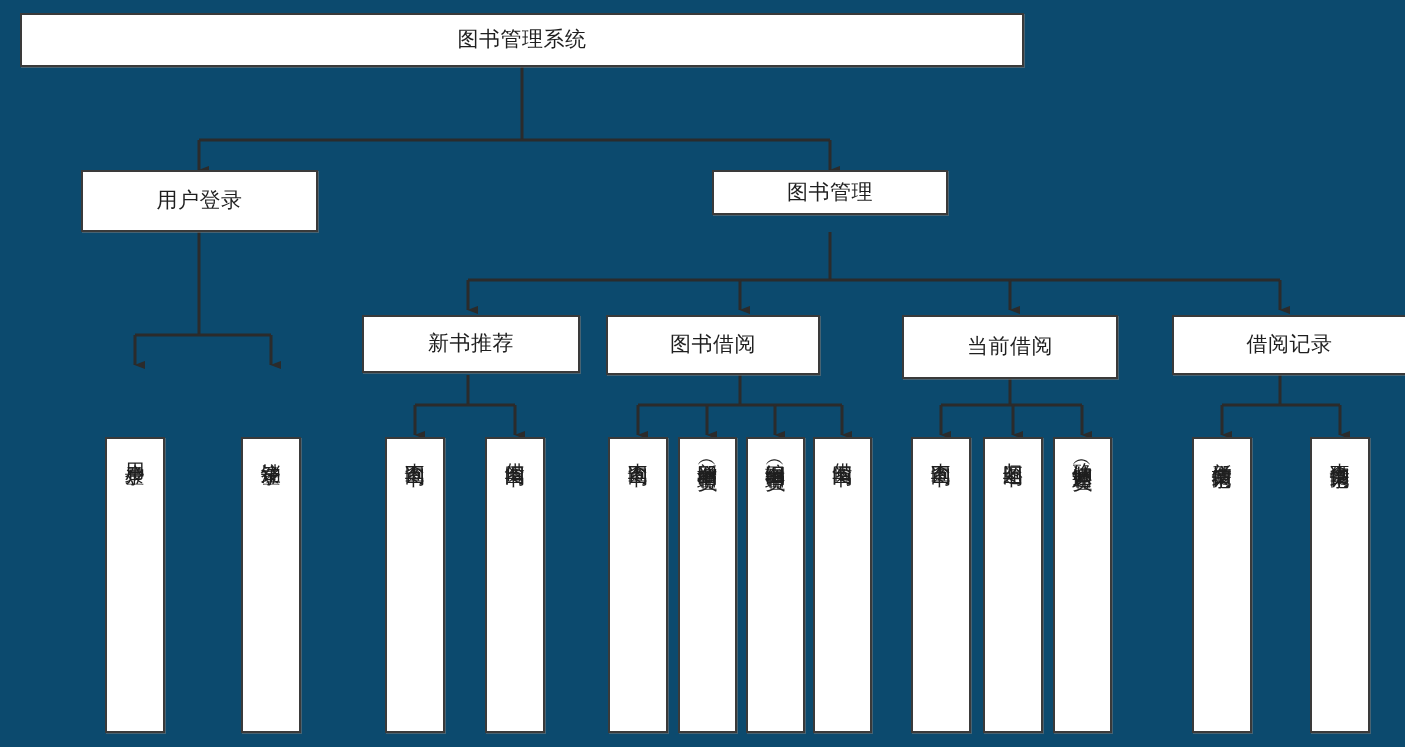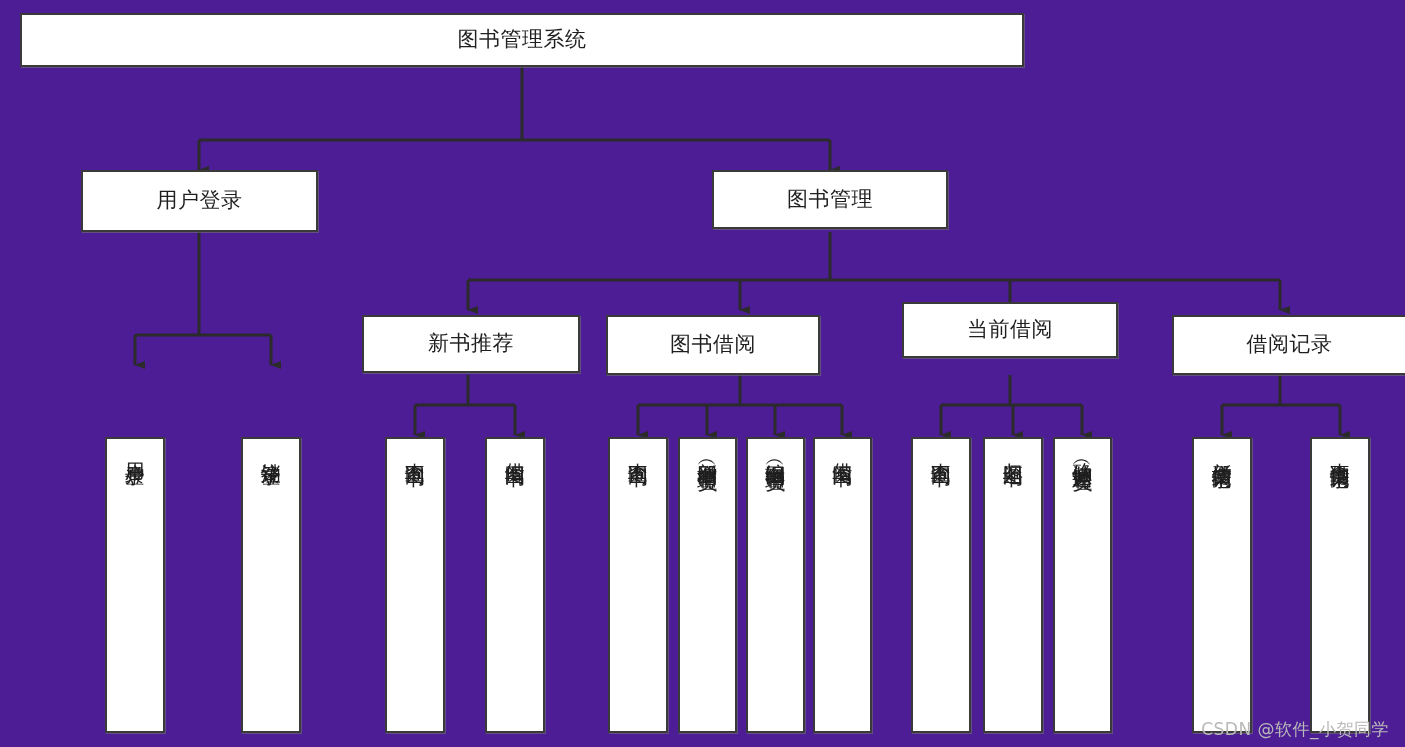--- a/index.html
+++ b/index.html
@@ -9,21 +9,21 @@
     background: #ffffff;
   }
   body {
     font-family: "DejaVu Sans", "Liberation Sans", sans-serif;
     color: #1a1a1a;
   }
   #diagram-root {
     position: relative;
     width: 1405px;
     height: 747px;
-    background: #4c1d95;
+    background: #0c4a6e;
     overflow: hidden;
   }
   #edge-layer {
     position: absolute;
     left: 0;
     top: 0;
     width: 1405px;
     height: 747px;
     pointer-events: none;
   }
@@ -119,30 +119,30 @@
       </g>
   </svg>
 
   <div id="nodes-layer">
       <div class="node horizontal" style="left: 20px; top: 13px; width: 1004px; height: 54px;">
         <span class="node-label">图书管理系统</span>
       </div>
       <div class="node horizontal" style="left: 81px; top: 170px; width: 237px; height: 62px;">
         <span class="node-label">用户登录</span>
       </div>
-      <div class="node horizontal" style="left: 712px; top: 170px; width: 236px; height: 59px;">
+      <div class="node horizontal" style="left: 712px; top: 170px; width: 236px; height: 45px;">
         <span class="node-label">图书管理</span>
       </div>
       <div class="node horizontal" style="left: 362px; top: 315px; width: 218px; height: 58px;">
         <span class="node-label">新书推荐</span>
       </div>
       <div class="node horizontal" style="left: 606px; top: 315px; width: 214px; height: 60px;">
         <span class="node-label">图书借阅</span>
       </div>
-      <div class="node horizontal" style="left: 902px; top: 302px; width: 216px; height: 56px;">
+      <div class="node horizontal" style="left: 902px; top: 315px; width: 216px; height: 64px;">
         <span class="node-label">当前借阅</span>
       </div>
       <div class="node horizontal" style="left: 1172px; top: 315px; width: 235px; height: 60px;">
         <span class="node-label">借阅记录</span>
       </div>
       <div class="node vertical" style="left: 105px; top: 437px; width: 60px; height: 296px;">
         <span class="node-label">用户登录</span>
       </div>
       <div class="node vertical" style="left: 241px; top: 437px; width: 60px; height: 296px;">
         <span class="node-label">注销登录</span>
@@ -175,14 +175,13 @@
         <span class="node-label">确认归还（管理员）</span>
       </div>
       <div class="node vertical" style="left: 1192px; top: 437px; width: 60px; height: 296px;">
         <span class="node-label">新增借阅记录</span>
       </div>
       <div class="node vertical" style="left: 1310px; top: 437px; width: 60px; height: 296px;">
         <span class="node-label">查询借阅记录</span>
       </div>
     </div>
 
-  <div id="watermark">CSDN @软件_小贺同学</div>
 </div>
 
 </body></html>

